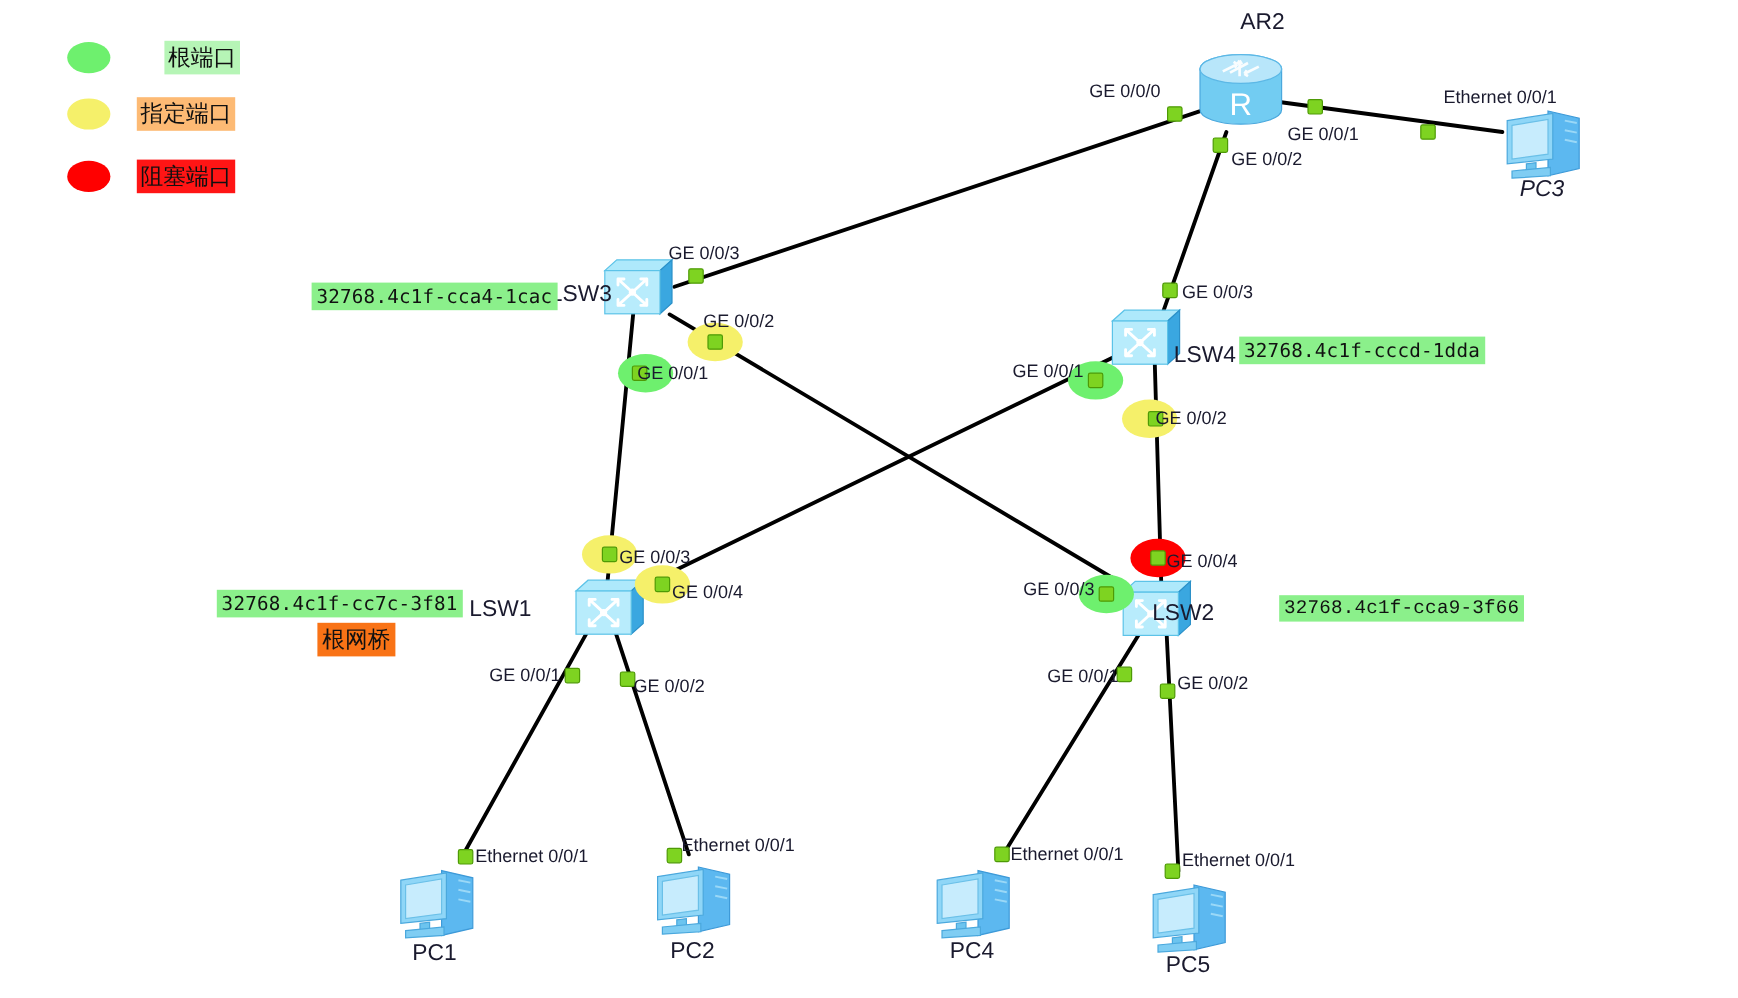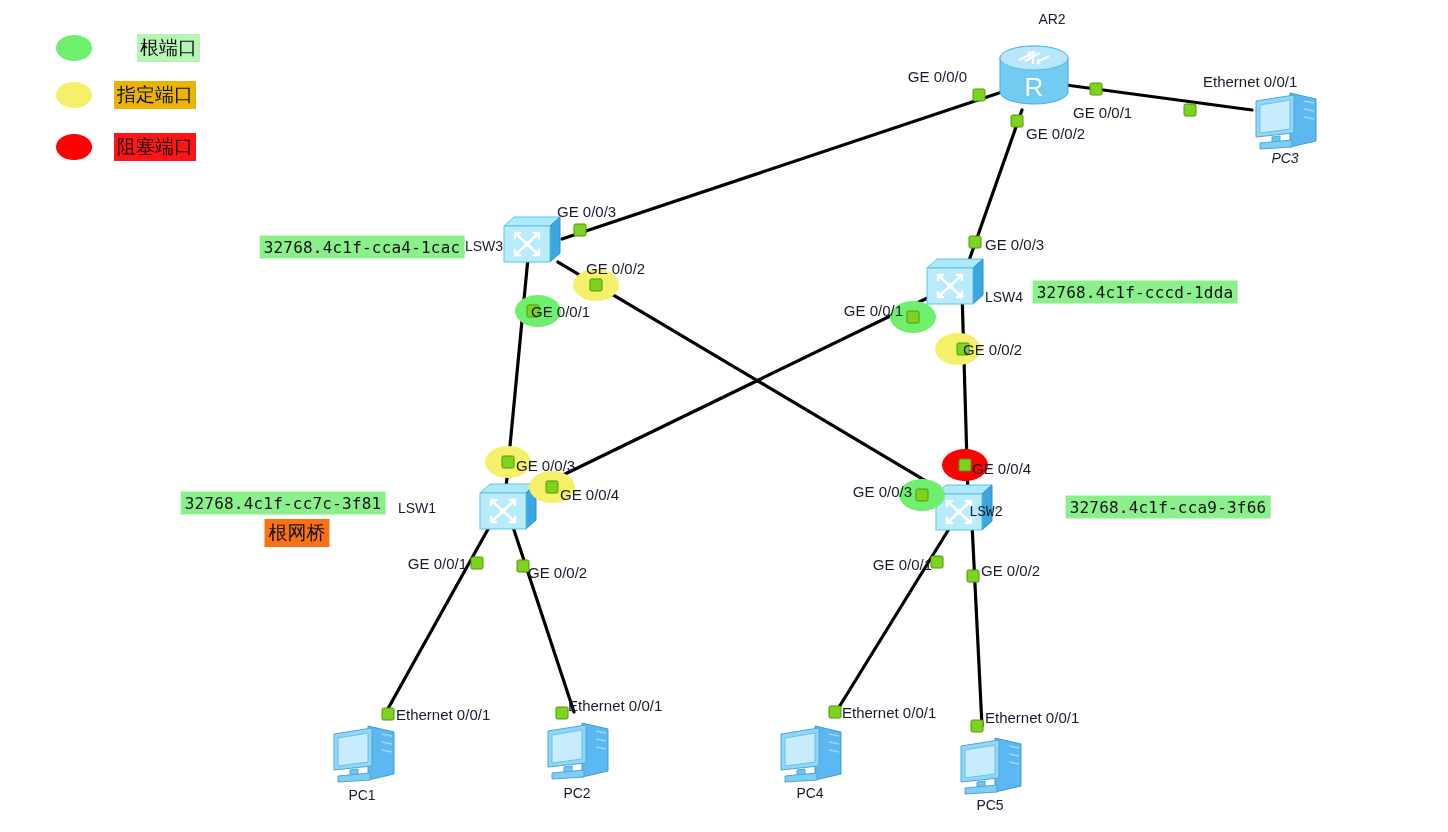--- a/index.html
+++ b/index.html
@@ -43,21 +43,21 @@
     white-space: nowrap;
   }
 
   
   .node {
     position: absolute;
     transform: translate(-50%, -50%);
   }
   .node-label {
     position: absolute;
-    font-size: 14px;
+    font-size: 19px;
     color: #1a1a2e;
     white-space: nowrap;
     transform: translate(-50%, -50%);
   }
 
   
   .bid {
     position: absolute;
     background: #8bf08b;
     color: #111;
@@ -155,21 +155,21 @@
       <line x1="972" y1="524" x2="982" y2="726"></line>
     </g>
   </svg>
 
   <div class="legend-row" style="left:56px; top:34px;gap:23px;">
     <div class="legend-dot" style="background:#6ef06e;"></div>
     <div class="legend-text" style="background:#b6f5b6;">根端口</div>
   </div>
   <div class="legend-row" style="left:56px; top:81px;">
     <div class="legend-dot" style="background:#f5f06a;"></div>
-    <div class="legend-text" style="background:#eab308;">指定端口</div>
+    <div class="legend-text" style="background:#fdba74;">指定端口</div>
   </div>
   <div class="legend-row" style="left:56px; top:133px;">
     <div class="legend-dot" style="background:#ff0000;"></div>
     <div class="legend-text" style="background:#ff1515;">阻塞端口</div>
   </div>
 
   <div class="halo designated" style="left:596px; top:285px;"></div>
   <div class="halo root" style="left:538px; top:311px;"></div>
   <div class="halo root" style="left:913px; top:317px;"></div>
   <div class="halo designated" style="left:958px; top:349px;"></div>
@@ -253,22 +253,22 @@
       <rect x="6" y="14" width="46" height="36" fill="#b8ecfc" stroke="#5cc3e8" stroke-width="1"></rect>
       <g stroke="#ffffff" stroke-width="2.4" fill="none" stroke-linecap="round">
         <path d="M29 32 L17 21 M17 21 L17 26 M17 21 L22 21"></path>
         <path d="M29 32 L41 21 M41 21 L36 21 M41 21 L41 26"></path>
         <path d="M29 32 L17 43 M17 43 L22 43 M17 43 L17 38"></path>
         <path d="M29 32 L41 43 M41 43 L41 38 M41 43 L36 43"></path>
       </g>
       <circle cx="29" cy="32" r="3" fill="#ffffff"></circle>
     </svg>
   </div>
-  <div class="node-label" style="left:986px; top:512px;font-family:Liberation Mono, monospace;">LSW2</div>
-  <div class="bid" style="left:1168px; top:507px;">32768.4c1f-cca9-3f66</div>
+  <div class="node-label" style="left:986px; top:512px;">LSW2</div>
+  <div class="bid" style="left:1168px; top:507px;font-family:Liberation Mono, monospace;">32768.4c1f-cca9-3f66</div>
 
   <div class="node" style="left:1285px; top:122px;">
     <svg width="78" height="66" viewBox="0 0 78 66">
       <path d="M44 6 L70 12 L70 54 L44 60 Z" fill="#5cb8f0" stroke="#3e9ad8" stroke-width="1"></path>
       <path d="M58 14 L68 16 M58 22 L68 24 M58 30 L68 32" stroke="#9ad8f7" stroke-width="1.6"></path>
       <path d="M10 14 L48 8 L48 46 L10 50 Z" fill="#8fd6f7" stroke="#4aa8dd" stroke-width="1"></path>
       <path d="M14 18 L44 13 L44 42 L14 46 Z" fill="#c7ecfd" stroke="#6bc0e8" stroke-width="1"></path>
       <path d="M26 50 L34 49 L34 56 L26 57 Z" fill="#6cc4ef" stroke="#4aa8dd" stroke-width="1"></path>
       <path d="M14 56 L46 53 L46 60 L14 62 Z" fill="#7fcdf3" stroke="#4aa8dd" stroke-width="1"></path>
     </svg>

